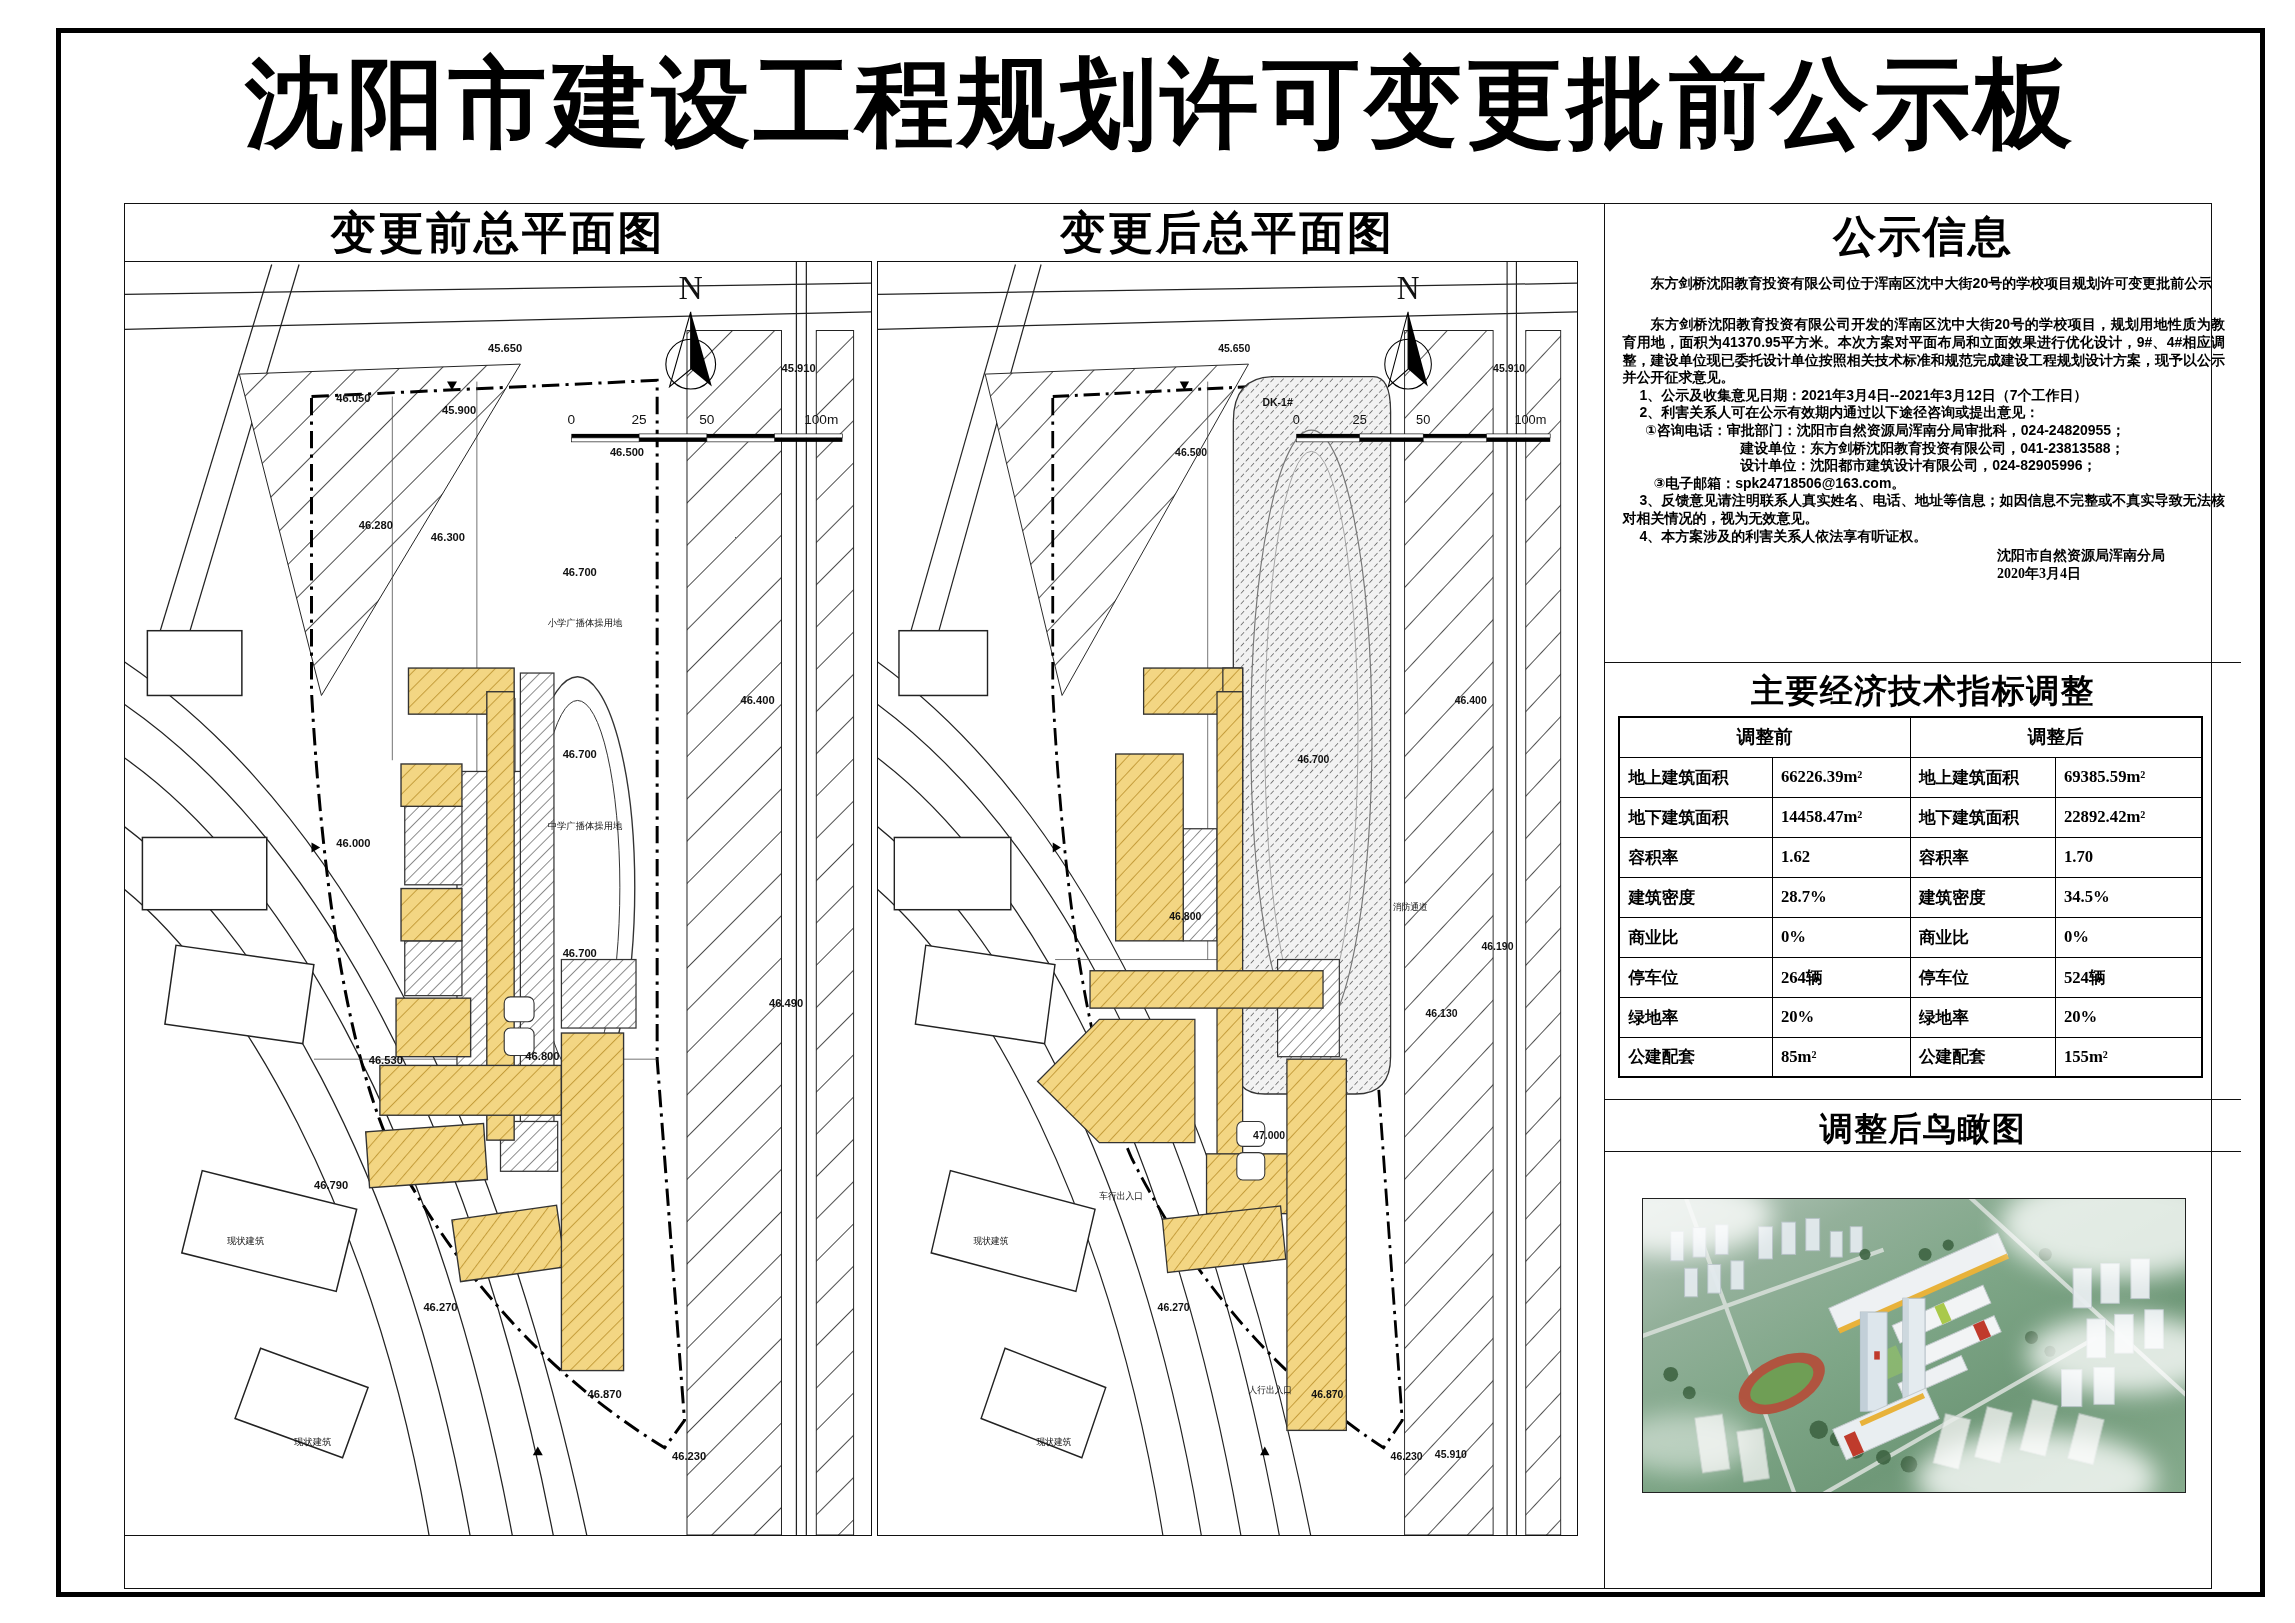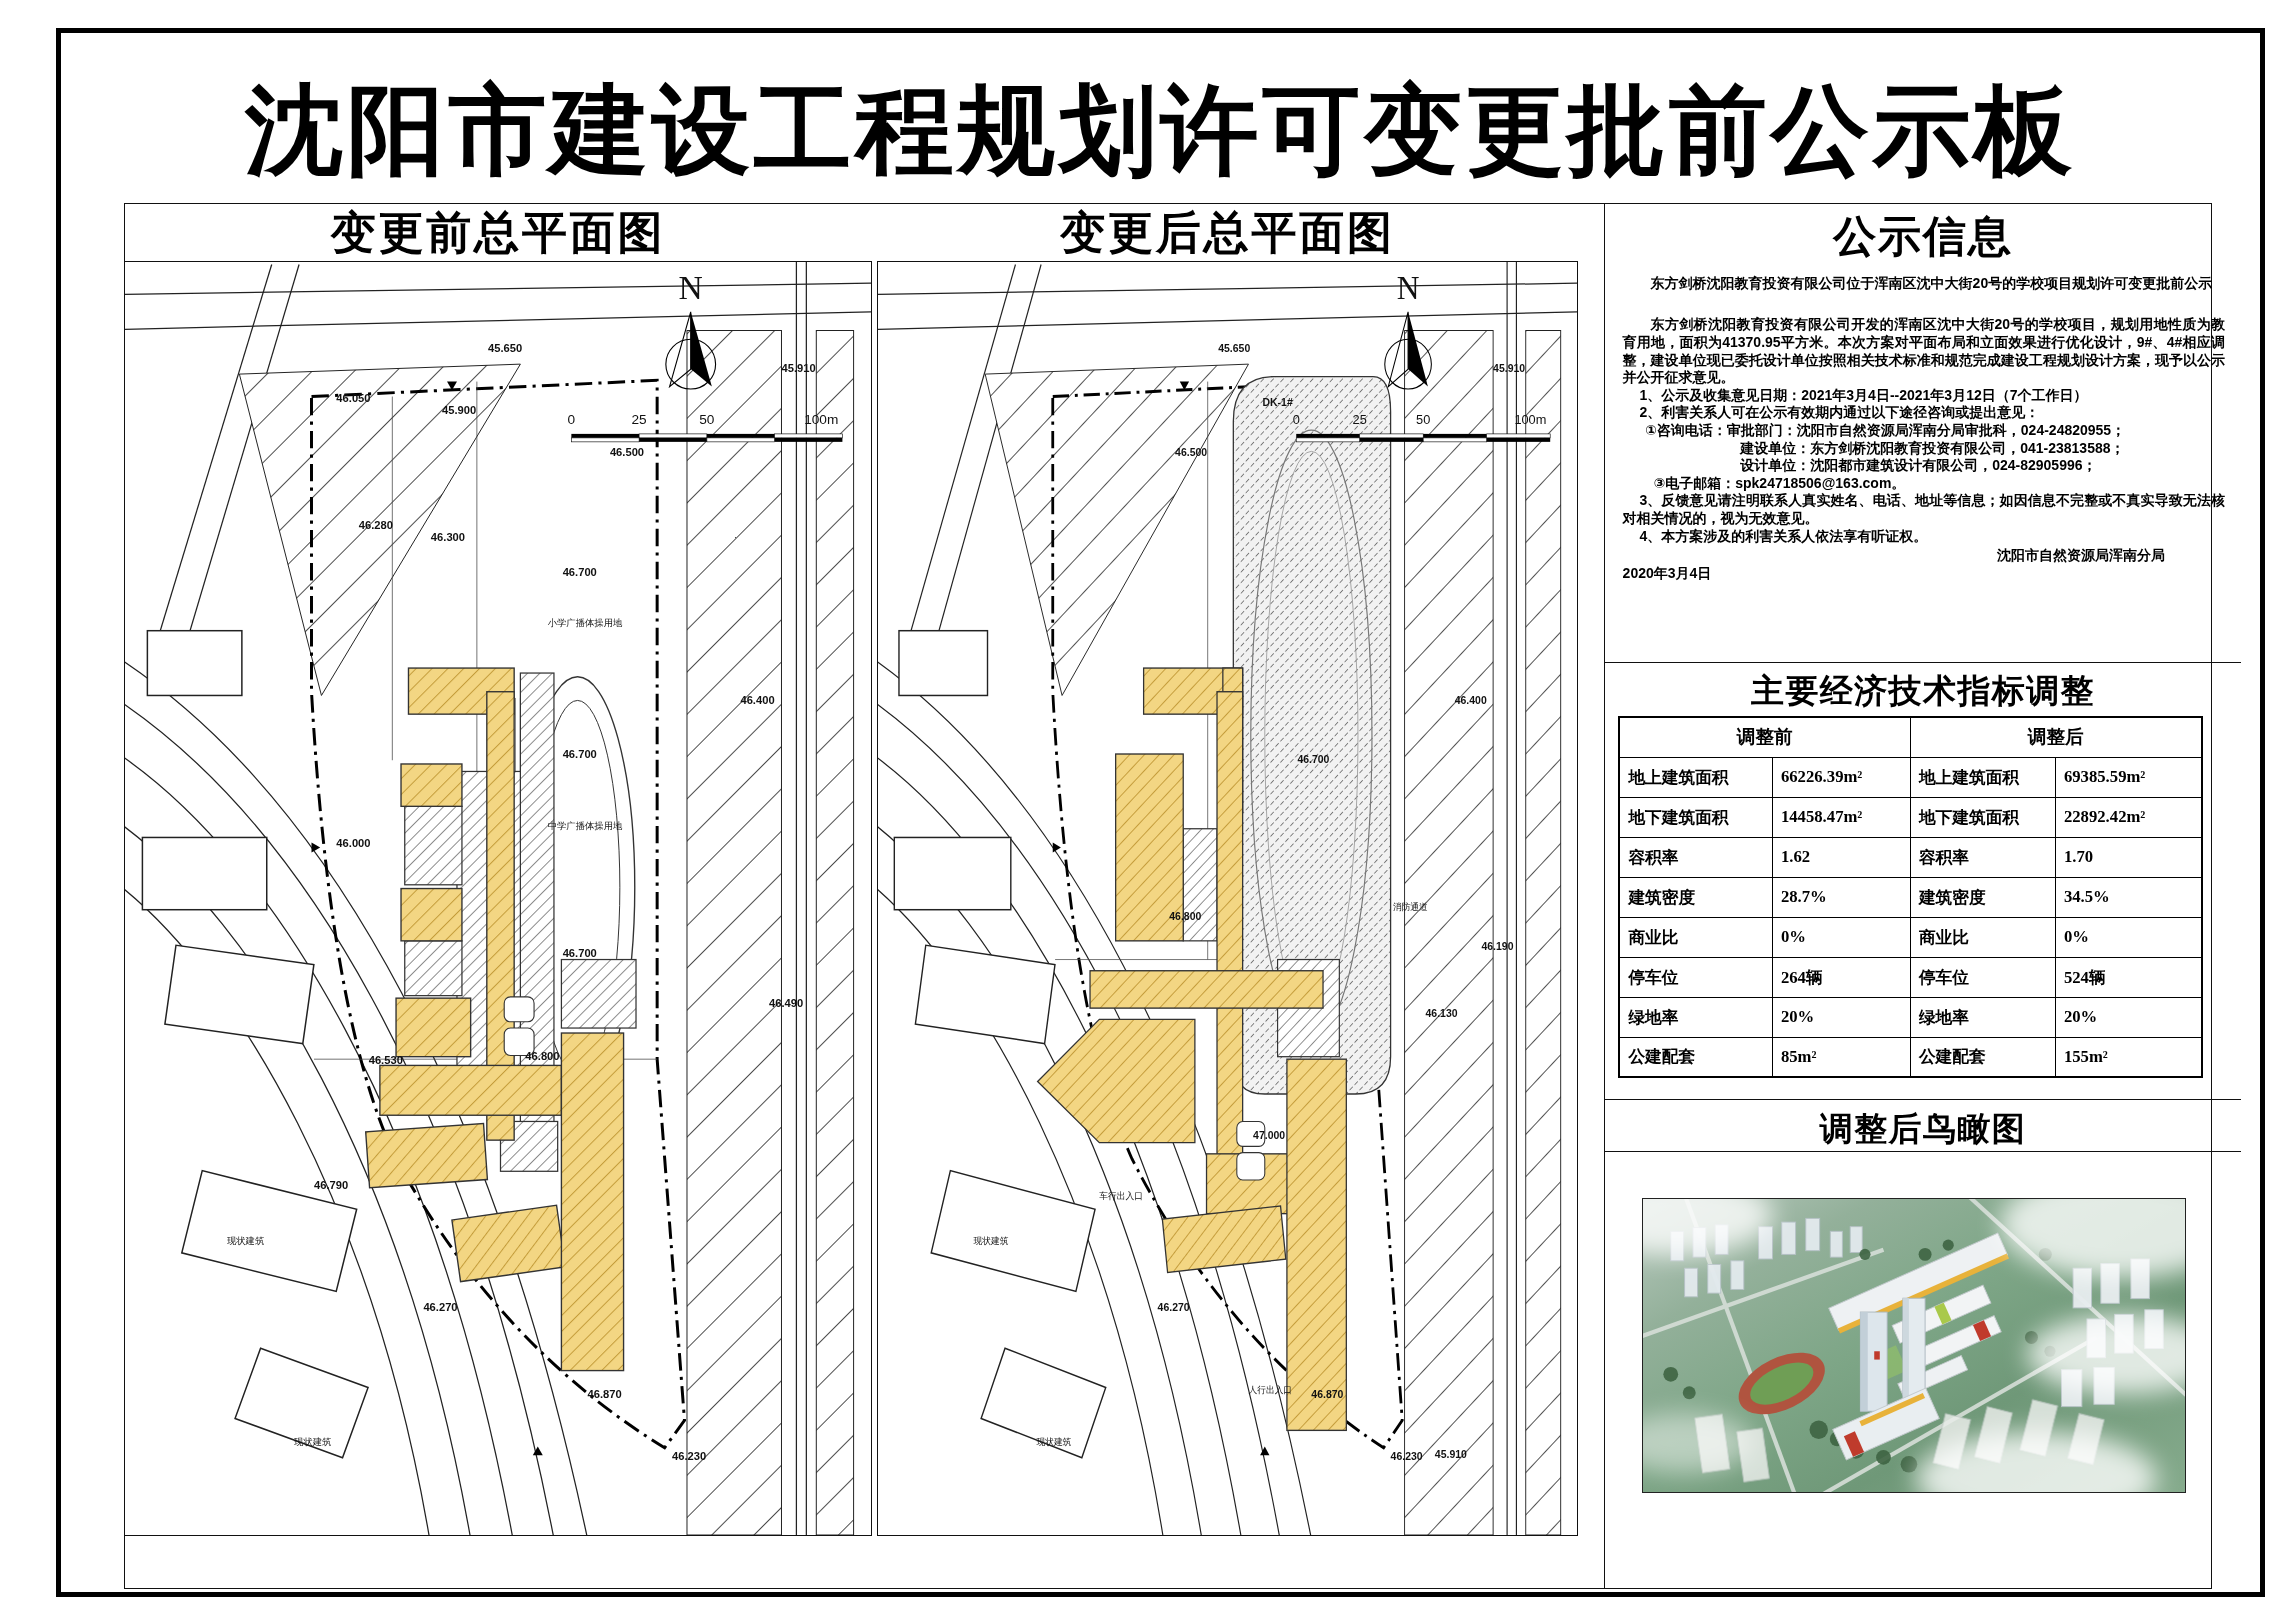--- a/index.html
+++ b/index.html
@@ -7,21 +7,21 @@
     font-family:"Liberation Sans","DejaVu Sans",sans-serif; }
   .abs { position:absolute; }
   .serif { font-family:"Liberation Serif","DejaVu Serif",serif; }
 
   
   #outer-frame { left:56px; top:28px; width:2209px; height:1569px; border:5.1px solid #000; }
   #content-frame { left:124px; top:203px; width:2088px; height:1386px; border:1.9px solid #111; }
 
   
   #page-title { left:56px; top:55px; width:2209px; text-align:center;
-    font-size:98px; font-weight:bold; letter-spacing:3.7px; line-height:1.0;margin-top:27px; }
+    font-size:98px; font-weight:bold; letter-spacing:3.7px; line-height:1.0; }
 
   
   .plan-title { top:203px; text-align:center; font-size:45px; font-weight:bold; letter-spacing:2.8px; }
   #plan-title-before { left:124px;  width:748px; }
   #plan-title-after  { left:877px; width:701px; }
   .plan-frame { top:261px; height:1275px; border:1.9px solid #111; background:#fff; overflow:hidden; }
   #plan-before { left:124px;  width:748px; }
   #plan-after  { left:877px; width:701px; }
   .plan-frame svg { width:100%; height:100%; display:block; }
 
@@ -46,21 +46,21 @@
   #notice-body { padding:0 16px 0 17.6px; font-size:14px; line-height:17.6px; font-weight:600; text-align:justify; }
   #notice-body p { margin:0; }
   .n-sub  { text-indent:2em; font-weight:bold; margin-bottom:24px !important; }
   .n-p1   { text-indent:2em; }
   .n-i    { text-indent:1.2em; }
   .n-s1   { text-indent:1.6em; }
   .n-cont { padding-left:8.4em; }
   .n-s2   { text-indent:1.6em; }
   .n-s3   { text-indent:2.2em; }
   .n-agency { text-align:right; padding-right:60px; margin-top:1.9px !important; text-indent:0; }
-  .n-date   { text-align:left; padding-right:144px; text-indent:0; }
+  .n-date   { text-align:right; padding-right:144px; text-indent:0;font-family:Liberation Serif, serif; }
 
   
   #indicators-table { position:absolute; left:13px; top:53px; width:583px;
     border-collapse:collapse; table-layout:fixed;
     font-family:"Liberation Serif","DejaVu Serif",serif; font-weight:bold; font-size:16.7px;padding-left:32px; }
   #indicators-table td { border:1.4px solid #000; height:40px; padding:0 0 0 8.4px; }
   #indicators-table tr.head td { text-align:center; padding:0; font-size:18.6px; border-bottom:1.9px solid #000; }
   #indicators-table { border:2.3px solid #000; }
 
   

